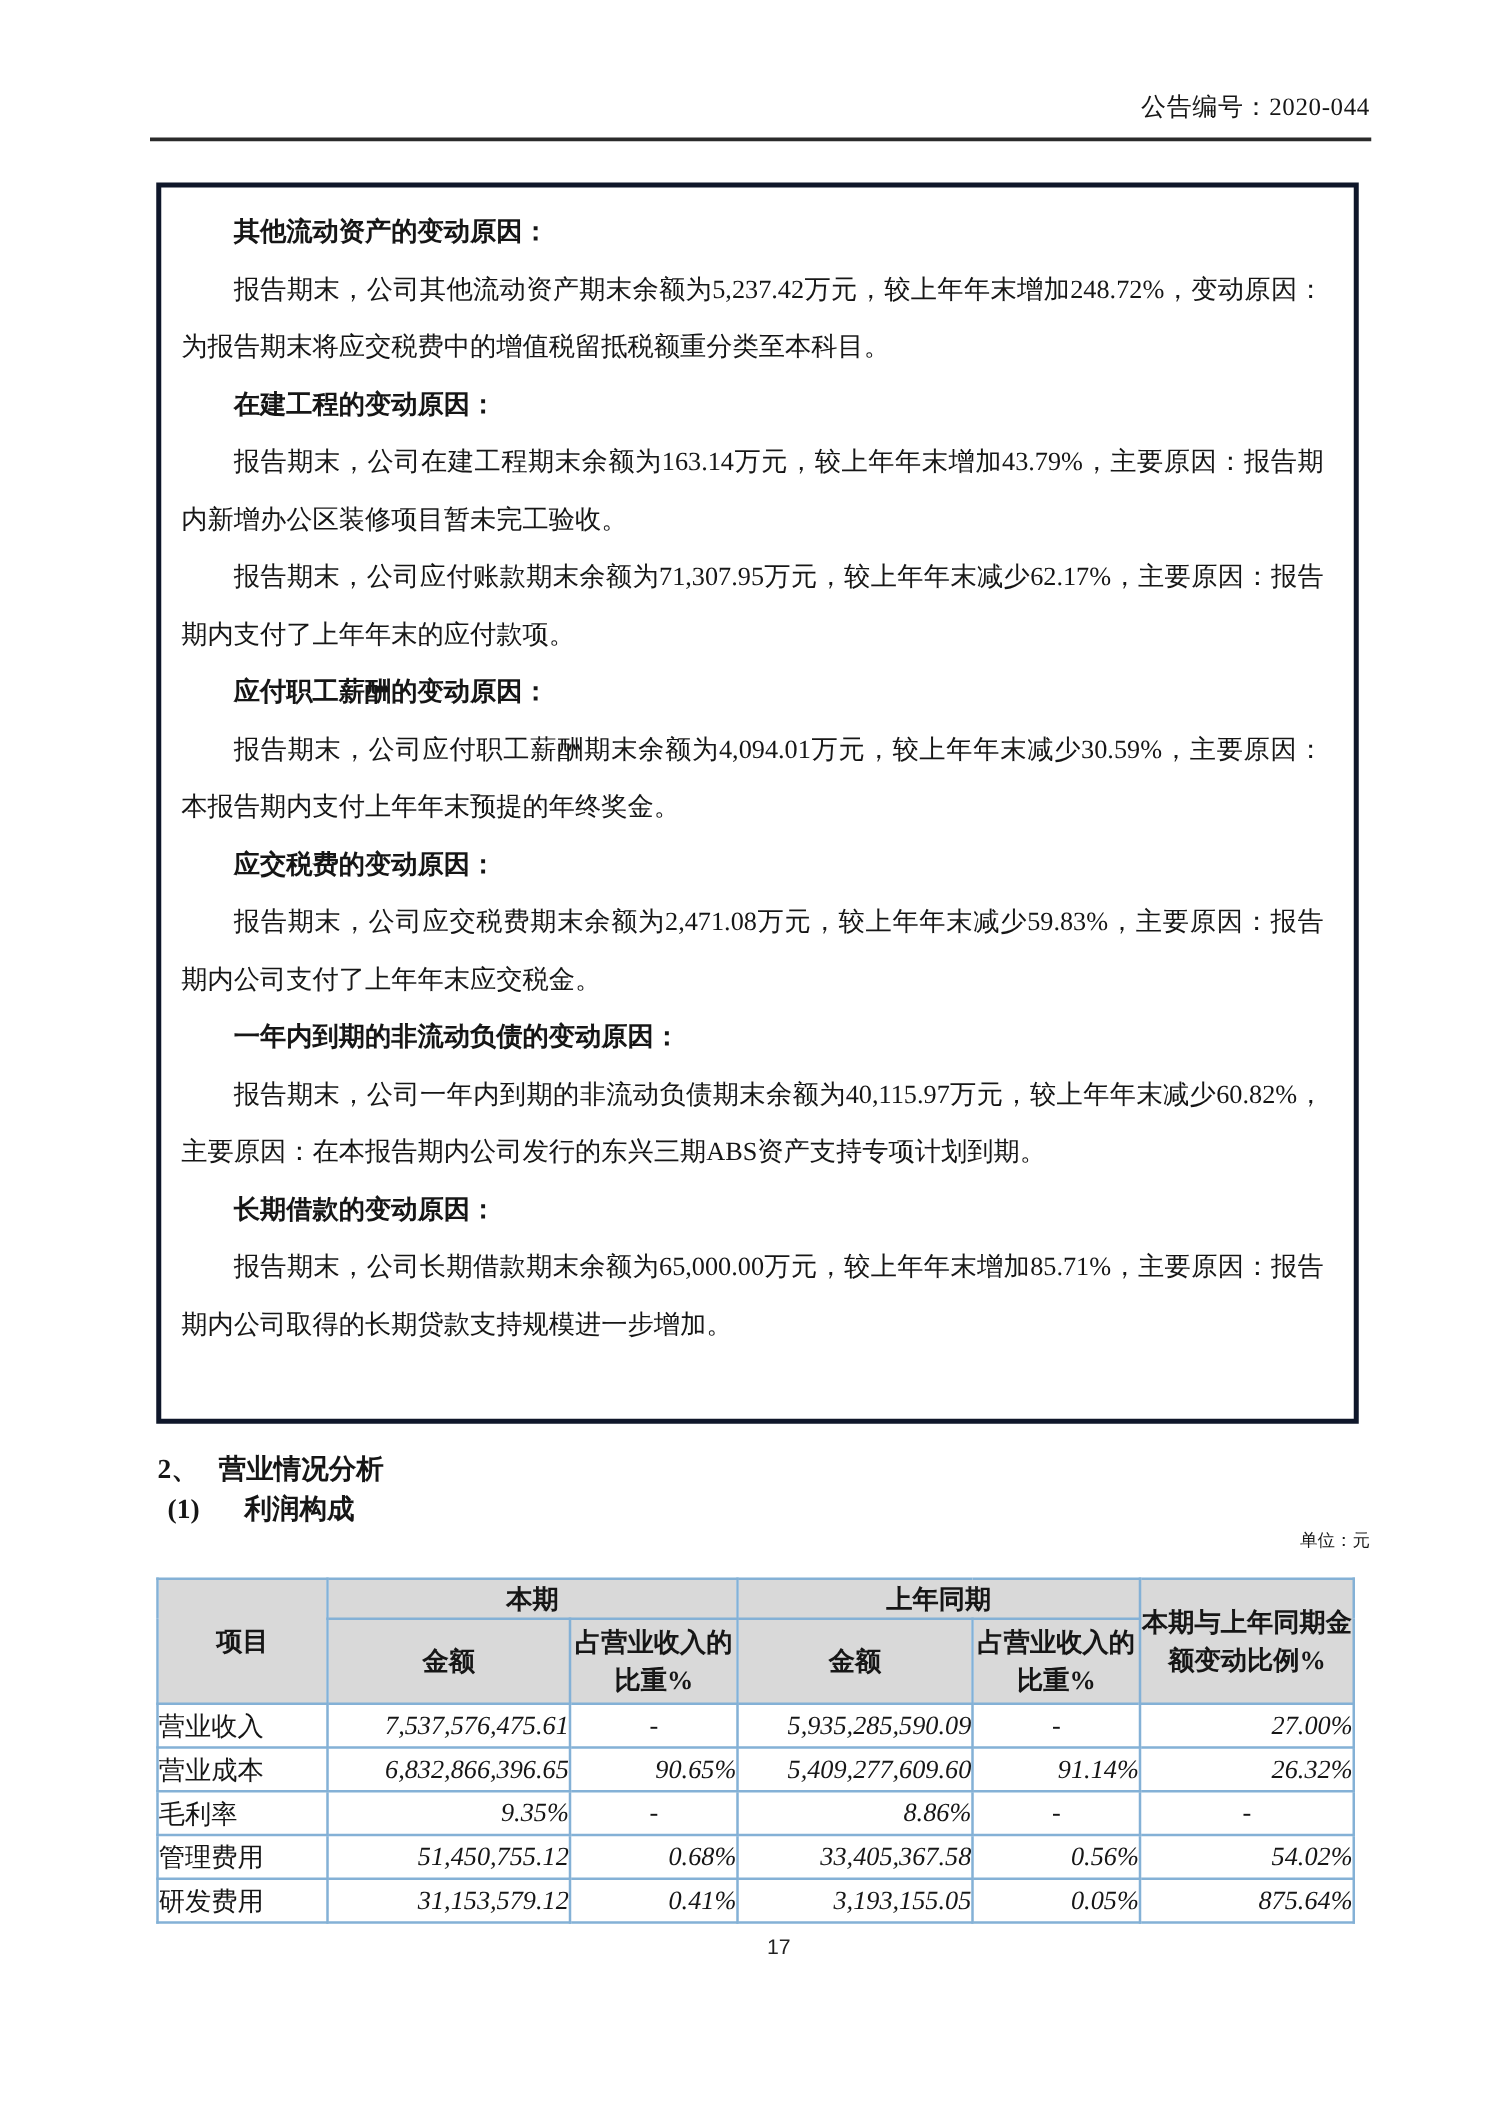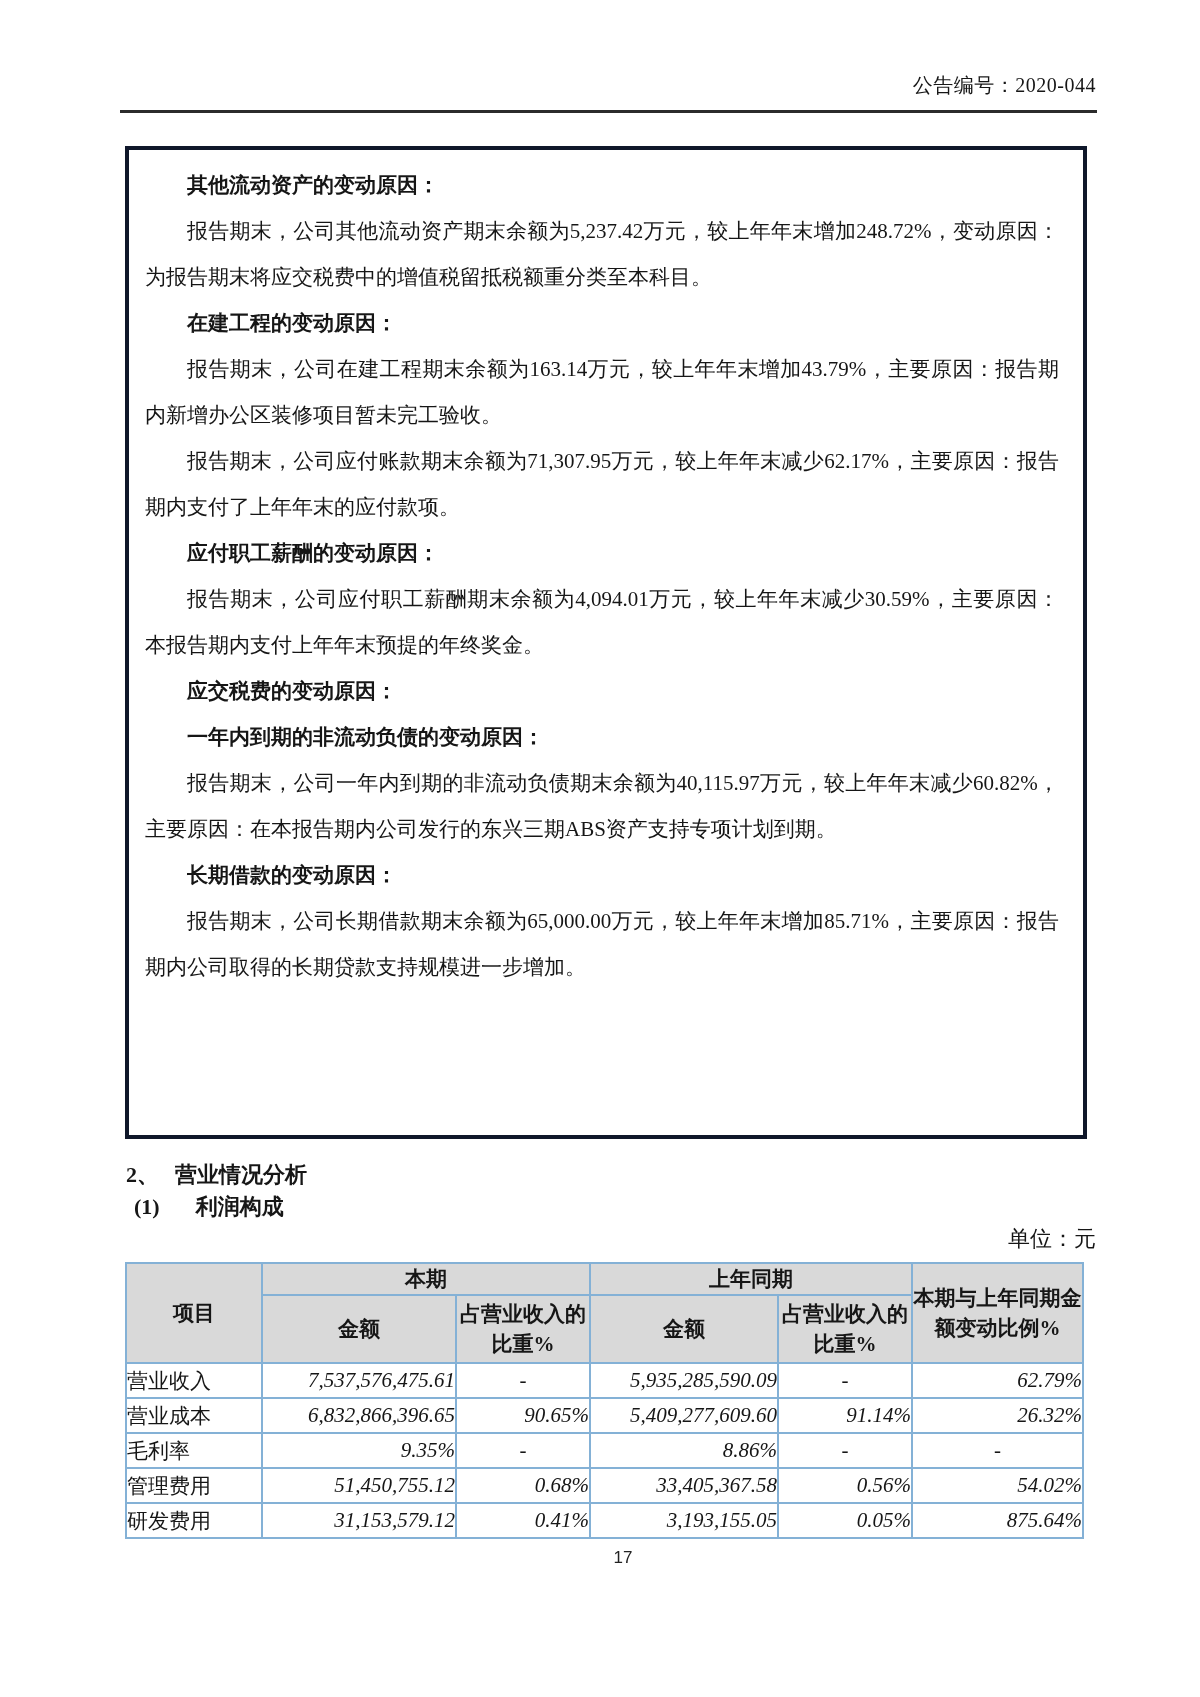--- a/index.html
+++ b/index.html
@@ -24,21 +24,21 @@
   .sec-heading { font-weight:bold; }
   .sec2 {
     position:absolute; top:1160px; left:126px; font-size:22px; font-weight:bold;text-align:center;
   }
   .sec2 .no { margin-right:16px; }
   .sub1 {
     position:absolute; top:1192px; left:134px; font-size:22px; font-weight:bold;
   }
   .sub1 .no { margin-right:36px; }
   .unit {
-    position:absolute; top:1224px; right:104px; font-size:22px;
+    position:absolute; top:1224px; right:104px; font-size:14px;
   }
   table.profit {
     position:absolute; top:1262px; left:125px; width:957px;
     border-collapse:collapse; table-layout:fixed; font-size:21px;
   }
   table.profit th, table.profit td {
     border:2px solid #84b1d6; vertical-align:middle; padding:0; overflow:hidden;
   }
   table.profit thead th {
     background:#d9d9d9; font-weight:bold; text-align:center; line-height:30px;
@@ -69,20 +69,21 @@
 
   <div class="notice-box">
       <p class="sec-heading">其他流动资产的变动原因：</p>
       <p class="sec-body">报告期末，公司其他流动资产期末余额为5,237.42万元，较上年年末增加248.72%，变动原因：为报告期末将应交税费中的增值税留抵税额重分类至本科目。</p>
       <p class="sec-heading">在建工程的变动原因：</p>
       <p class="sec-body">报告期末，公司在建工程期末余额为163.14万元，较上年年末增加43.79%，主要原因：报告期内新增办公区装修项目暂未完工验收。</p>
       <p class="sec-body">报告期末，公司应付账款期末余额为71,307.95万元，较上年年末减少62.17%，主要原因：报告期内支付了上年年末的应付款项。</p>
       <p class="sec-heading">应付职工薪酬的变动原因：</p>
       <p class="sec-body">报告期末，公司应付职工薪酬期末余额为4,094.01万元，较上年年末减少30.59%，主要原因：本报告期内支付上年年末预提的年终奖金。</p>
       <p class="sec-heading">应交税费的变动原因：</p>
+      <p class="sec-body">报告期末，公司应交税费期末余额为2,471.08万元，较上年年末减少59.83%，主要原因：报告期内公司支付了上年年末应交税金。</p>
       <p class="sec-heading">一年内到期的非流动负债的变动原因：</p>
       <p class="sec-body">报告期末，公司一年内到期的非流动负债期末余额为40,115.97万元，较上年年末减少60.82%，主要原因：在本报告期内公司发行的东兴三期ABS资产支持专项计划到期。</p>
       <p class="sec-heading">长期借款的变动原因：</p>
       <p class="sec-body">报告期末，公司长期借款期末余额为65,000.00万元，较上年年末增加85.71%，主要原因：报告期内公司取得的长期贷款支持规模进一步增加。</p>
     </div>
 
   <div class="sec2">
     <span class="no">2、</span><span>营业情况分析</span>
   </div>
 
@@ -115,21 +116,21 @@
         <th class="sub-pct">占营业收入的比重%</th>
       </tr>
     </thead>
     <tbody>
         <tr>
           <td class="item">营业收入</td>
           <td class="num">7,537,576,475.61</td>
           <td class="dash">-</td>
           <td class="num">5,935,285,590.09</td>
           <td class="dash">-</td>
-          <td class="num">62.79%</td>
+          <td class="num">27.00%</td>
         </tr>
         <tr>
           <td class="item">营业成本</td>
           <td class="num">6,832,866,396.65</td>
           <td class="num">90.65%</td>
           <td class="num">5,409,277,609.60</td>
           <td class="num">91.14%</td>
           <td class="num">26.32%</td>
         </tr>
         <tr>

